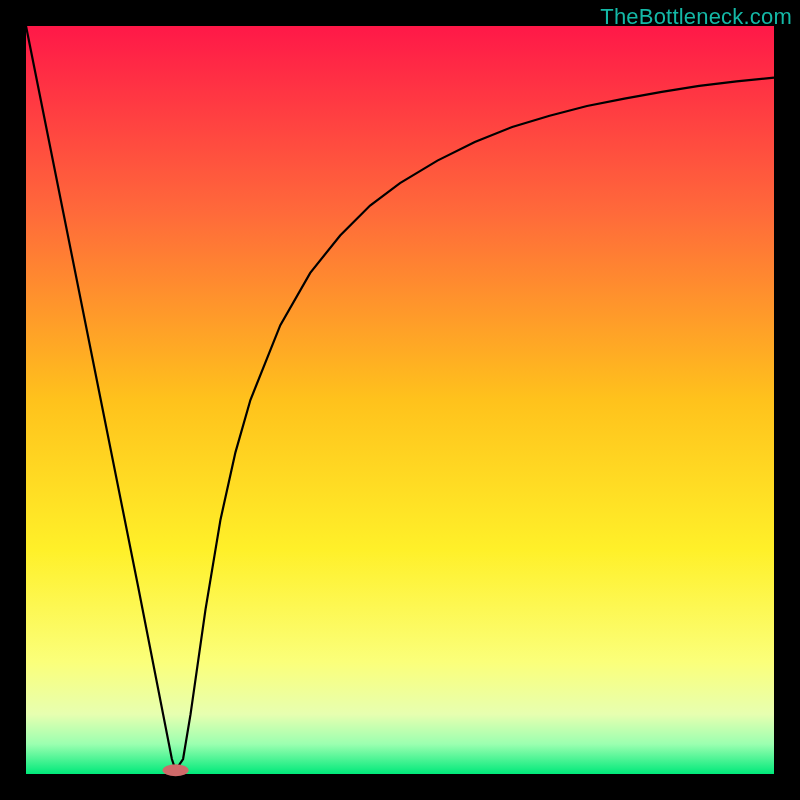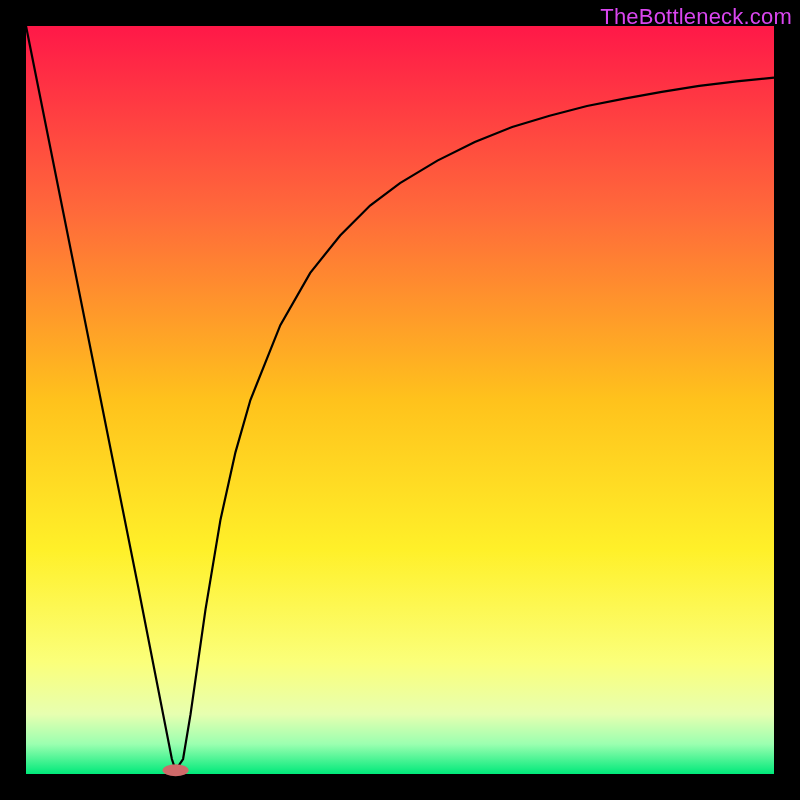--- a/index.html
+++ b/index.html
@@ -18,21 +18,21 @@
   }
   svg {
     position: absolute;
     top: 0;
     left: 0;
   }
   .watermark {
     position: absolute;
     top: 4px;
     right: 8px;
-    color: #d946ef;
+    color: #14b8a6;
     font-size: 22px;
     font-weight: 500;
     letter-spacing: 0.2px;
     user-select: none;
   }
 </style>
 </head>
 <body>
 
 <div class="canvas-wrap">

